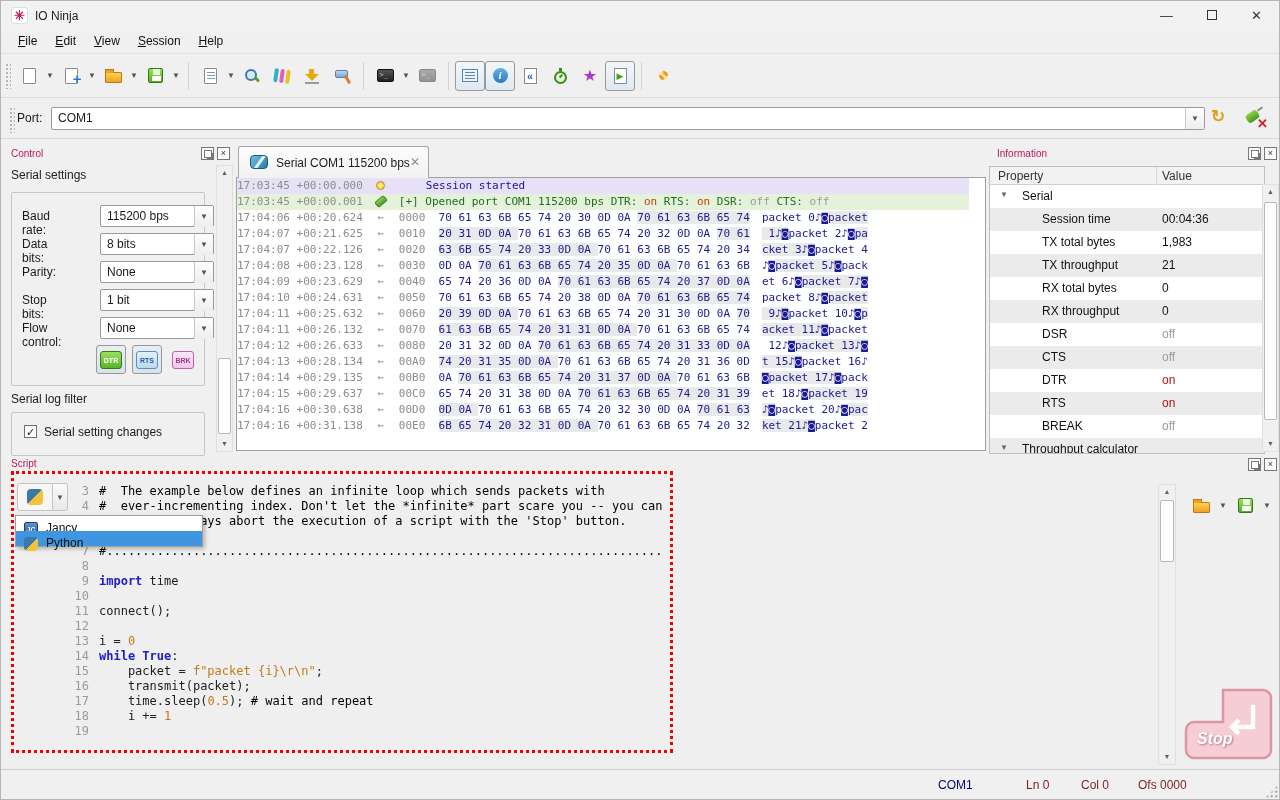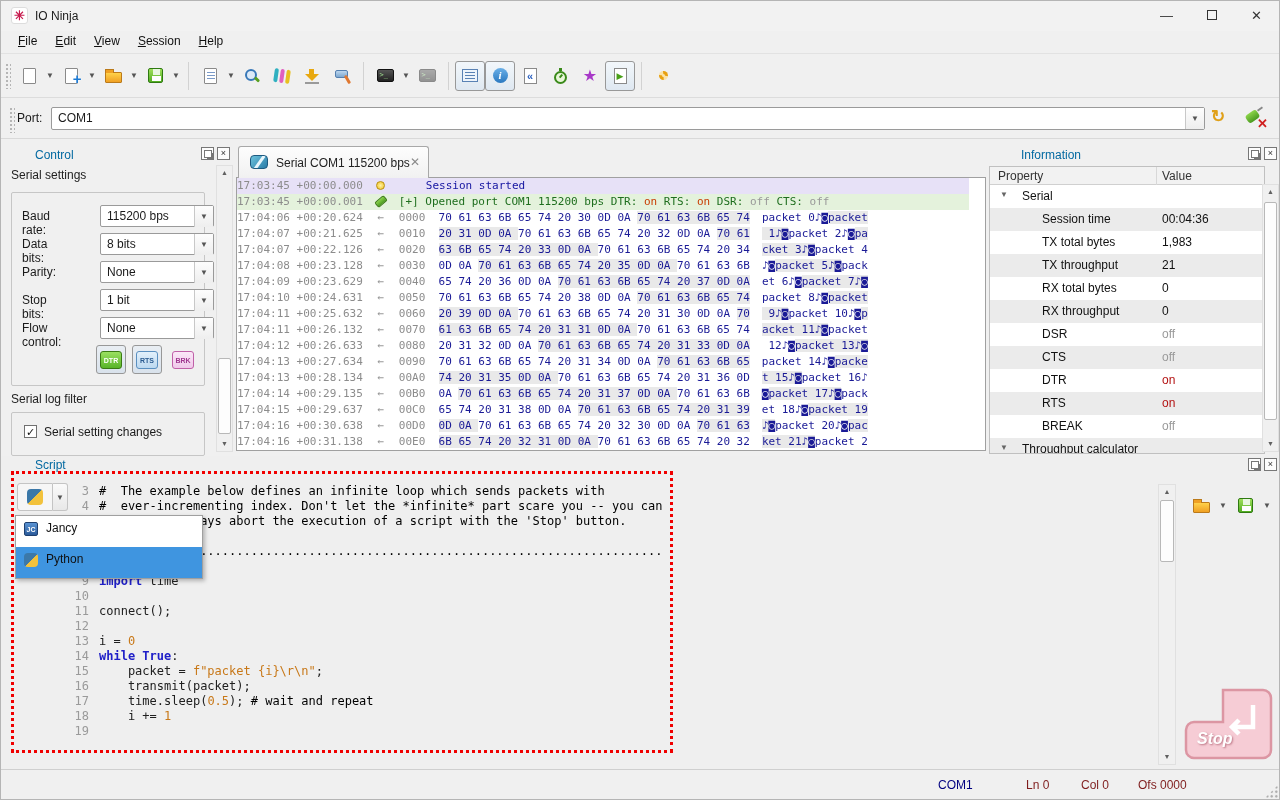--- a/index.html
+++ b/index.html
@@ -67,21 +67,21 @@
   .port-combo { position:absolute; left:50px; top:8px; width:1154px; height:23px; background:#fff; border:1px solid #9a9a9a; border-radius:2px; }
   .port-combo .val { position:absolute; left:6px; top:3px; }
   .combo-btn { position:absolute; right:0; top:0; width:19px; height:21px; border-left:1px solid #c8c8c8; text-align:center; font-size:8px; color:#555; line-height:21px; background:linear-gradient(#fdfdfd,#eee); }
   .ic-refresh { position:absolute; left:1210px; top:7px; font-size:17px; font-weight:bold; color:#e0a018; }
   .ic-plugoff { position:absolute; left:1243px; top:9px; width:24px; height:20px; }
   .ic-plugoff .plug { position:absolute; left:2px; top:4px; width:13px; height:9px; background:linear-gradient(#8cd44a,#4a9a20); border-radius:3px; transform:rotate(-35deg); }
   .ic-plugoff .pin { position:absolute; left:13px; top:0px; width:6px; height:2px; background:#888; transform:rotate(-35deg); }
   .ic-plugoff .x { position:absolute; right:0; bottom:-3px; color:#d02020; font-weight:bold; font-size:13px; }
 
   
-  .dock-title { position:absolute; left:10px; top:8px; font-size:12px; color:#0369a1;margin-left:24px; }
+  .dock-title { position:absolute; left:10px; top:8px; font-size:10px; color:#be185d; }
   .dock-btns { position:absolute; right:4px; top:7px; display:flex; gap:3px; }
   .dbtn { width:13px; height:13px; border:1px solid #777; background:#fdfdfd; position:relative; font-size:9px; line-height:11px; text-align:center; color:#333; }
   .dbtn.float:before { content:""; position:absolute; left:2px; top:2px; width:6px; height:6px; border:1px solid #777; background:#fff; box-shadow:2px 2px 0 -1px #777; }
 
   
   .control-dock { position:absolute; left:0; top:139px; width:233px; height:316px; overflow:hidden; }
   .sect-label { position:absolute; left:10px; font-size:12px; color:#222; }
   .groupbox { position:absolute; left:10px; border:1px solid #c6c6c6; border-radius:2px; }
   .ctl-row { position:absolute; left:10px; height:22px; }
   .ctl-label { position:absolute; left:0; top:4px; }
@@ -142,21 +142,21 @@
   .red-rect { position:absolute; left:10px; top:15px; width:662px; height:282px; border:3px dotted #f00000; }
   .lang-btn { position:absolute; left:16px; top:27px; width:36px; height:28px; border:1px solid #c4c4c4; border-radius:3px 0 0 3px; background:#f6f6f6; display:flex; align-items:center; justify-content:center; }
   .lang-arrow { position:absolute; left:52px; top:27px; width:15px; height:28px; border:1px solid #c4c4c4; border-left:none; border-radius:0 3px 3px 0; background:linear-gradient(#fafafa,#e8e8e8); font-size:8px; color:#555; text-align:center; line-height:28px; }
   .py-ic { width:16px; height:16px; border-radius:4px; background:linear-gradient(135deg,#3b78a8 50%,#f2c23c 50%); }
   .code-area { position:absolute; left:0; top:28px; width:1150px; font-family:"DejaVu Sans Mono",monospace; font-size:12px; }
   .cline { height:15px; line-height:15px; white-space:pre; }
   .cline .cln { display:inline-block; width:88px; text-align:right; color:#9a9a9a; }
   .cline .ccode { margin-left:10px; color:#202020; }
   .cm { color:#000000; } .kw { color:#2020c8; font-weight:bold; } .st { color:#c87818; } .nm { color:#c87818; }
   .lang-menu { position:absolute; left:14px; top:59px; width:188px; background:#fff; border:1px solid #a0a0a0; box-shadow:2px 2px 4px rgba(0,0,0,.25); z-index:8; }
-  .lang-item { position:relative; height:31px; line-height:25px; padding-left:30px; color:#111; }
+  .lang-item { position:relative; height:15px; line-height:25px; padding-left:30px; color:#111; }
   .lang-item.sel { background:#3f95e0; }
   .lang-item .mi { position:absolute; left:8px; top:6px; }
   .jc-ic { width:14px; height:14px; background:linear-gradient(#5a94d4,#2a5a9a); border:1px solid #1e4070; border-radius:2px; color:#fff; font-size:7px; font-weight:bold; text-align:center; line-height:13px; }
   .script-open-save { position:absolute; left:1186px; top:35px; display:flex; align-items:center; gap:2px; }
   .sos-btn { width:28px; height:28px; display:flex; align-items:center; justify-content:center; }
   .sos-arrow { width:12px; font-size:8px; color:#555; text-align:center; }
   .stop-wrap { position:absolute; left:1182px; top:231px; width:92px; height:74px; }
   .stop-label { position:absolute; left:14px; top:43px; color:#fff; font-size:16px; font-weight:bold; font-style:italic; text-shadow:1px 1px 2px rgba(150,60,80,.6); }
 
   
@@ -353,21 +353,20 @@
         <div class="lrow open"><span class="lts">17:03:45 +00:00.001</span><span class="lic"><span class="plugic"></span></span><span class="lmsg"><span class="">[+] Opened port COM1 115200 bps DTR: </span><span class="on">on</span><span class=""> RTS: </span><span class="on">on</span><span class=""> DSR: </span><span class="off">off</span><span class=""> CTS: </span><span class="off">off</span></span></div>
         <div class="lrow rx"><span class="lts">17:04:06 +00:20.624</span><span class="lic"><span>←</span></span><span class="loff">0000  </span><span class="lhex"><span class="">70 61 63 6B 65 74 20 30 0D 0A </span><span class="sh">70 61 63 6B 65 74</span></span><span class="lascii"><span class="">packet 0♪◙</span><span class="sh">packet</span></span></div>
         <div class="lrow rx"><span class="lts">17:04:07 +00:21.625</span><span class="lic"><span>←</span></span><span class="loff">0010  </span><span class="lhex"><span class="sh">20 31 0D 0A </span><span class="">70 61 63 6B 65 74 20 32 0D 0A </span><span class="sh">70 61</span></span><span class="lascii"><span class="sh"> 1♪◙</span><span class="">packet 2♪◙</span><span class="sh">pa</span></span></div>
         <div class="lrow rx"><span class="lts">17:04:07 +00:22.126</span><span class="lic"><span>←</span></span><span class="loff">0020  </span><span class="lhex"><span class="sh">63 6B 65 74 20 33 0D 0A </span><span class="">70 61 63 6B 65 74 20 34</span></span><span class="lascii"><span class="sh">cket 3♪◙</span><span class="">packet 4</span></span></div>
         <div class="lrow rx"><span class="lts">17:04:08 +00:23.128</span><span class="lic"><span>←</span></span><span class="loff">0030  </span><span class="lhex"><span class="">0D 0A </span><span class="sh">70 61 63 6B 65 74 20 35 0D 0A </span><span class="">70 61 63 6B</span></span><span class="lascii"><span class="">♪◙</span><span class="sh">packet 5♪◙</span><span class="">pack</span></span></div>
         <div class="lrow rx"><span class="lts">17:04:09 +00:23.629</span><span class="lic"><span>←</span></span><span class="loff">0040  </span><span class="lhex"><span class="">65 74 20 36 0D 0A </span><span class="sh">70 61 63 6B 65 74 20 37 0D 0A</span></span><span class="lascii"><span class="">et 6♪◙</span><span class="sh">packet 7♪◙</span></span></div>
         <div class="lrow rx"><span class="lts">17:04:10 +00:24.631</span><span class="lic"><span>←</span></span><span class="loff">0050  </span><span class="lhex"><span class="">70 61 63 6B 65 74 20 38 0D 0A </span><span class="sh">70 61 63 6B 65 74</span></span><span class="lascii"><span class="">packet 8♪◙</span><span class="sh">packet</span></span></div>
         <div class="lrow rx"><span class="lts">17:04:11 +00:25.632</span><span class="lic"><span>←</span></span><span class="loff">0060  </span><span class="lhex"><span class="sh">20 39 0D 0A </span><span class="">70 61 63 6B 65 74 20 31 30 0D 0A </span><span class="sh">70</span></span><span class="lascii"><span class="sh"> 9♪◙</span><span class="">packet 10♪◙</span><span class="sh">p</span></span></div>
         <div class="lrow rx"><span class="lts">17:04:11 +00:26.132</span><span class="lic"><span>←</span></span><span class="loff">0070  </span><span class="lhex"><span class="sh">61 63 6B 65 74 20 31 31 0D 0A </span><span class="">70 61 63 6B 65 74</span></span><span class="lascii"><span class="sh">acket 11♪◙</span><span class="">packet</span></span></div>
         <div class="lrow rx"><span class="lts">17:04:12 +00:26.633</span><span class="lic"><span>←</span></span><span class="loff">0080  </span><span class="lhex"><span class="">20 31 32 0D 0A </span><span class="sh">70 61 63 6B 65 74 20 31 33 0D 0A</span></span><span class="lascii"><span class=""> 12♪◙</span><span class="sh">packet 13♪◙</span></span></div>
-        <div class="lrow rx"><span class="lts">17:04:13 +00:27.634</span><span class="lic"><span>←</span></span><span class="loff">0090  </span><span class="lhex"><span class="">70 61 63 6B 65 74 20 31 34 0D 0A </span><span class="sh">70 61 63 6B 65</span></span><span class="lascii"><span class="">packet 14♪◙</span><span class="sh">packe</span></span></div>
         <div class="lrow rx"><span class="lts">17:04:13 +00:28.134</span><span class="lic"><span>←</span></span><span class="loff">00A0  </span><span class="lhex"><span class="sh">74 20 31 35 0D 0A </span><span class="">70 61 63 6B 65 74 20 31 36 0D</span></span><span class="lascii"><span class="sh">t 15♪◙</span><span class="">packet 16♪</span></span></div>
         <div class="lrow rx"><span class="lts">17:04:14 +00:29.135</span><span class="lic"><span>←</span></span><span class="loff">00B0  </span><span class="lhex"><span class="">0A </span><span class="sh">70 61 63 6B 65 74 20 31 37 0D 0A </span><span class="">70 61 63 6B</span></span><span class="lascii"><span class="">◙</span><span class="sh">packet 17♪◙</span><span class="">pack</span></span></div>
         <div class="lrow rx"><span class="lts">17:04:15 +00:29.637</span><span class="lic"><span>←</span></span><span class="loff">00C0  </span><span class="lhex"><span class="">65 74 20 31 38 0D 0A </span><span class="sh">70 61 63 6B 65 74 20 31 39</span></span><span class="lascii"><span class="">et 18♪◙</span><span class="sh">packet 19</span></span></div>
         <div class="lrow rx"><span class="lts">17:04:16 +00:30.638</span><span class="lic"><span>←</span></span><span class="loff">00D0  </span><span class="lhex"><span class="sh">0D 0A </span><span class="">70 61 63 6B 65 74 20 32 30 0D 0A </span><span class="sh">70 61 63</span></span><span class="lascii"><span class="sh">♪◙</span><span class="">packet 20♪◙</span><span class="sh">pac</span></span></div>
         <div class="lrow rx"><span class="lts">17:04:16 +00:31.138</span><span class="lic"><span>←</span></span><span class="loff">00E0  </span><span class="lhex"><span class="sh">6B 65 74 20 32 31 0D 0A </span><span class="">70 61 63 6B 65 74 20 32</span></span><span class="lascii"><span class="sh">ket 21♪◙</span><span class="">packet 2</span></span></div>
       </div>
   </div>
   <div class="sb" style="left:968px; top:177px; width:16px; height:272px; border:none;">
     <div class="ar up">▲</div>
     <div class="thumb" style="top:19px; height:122px;"></div>

